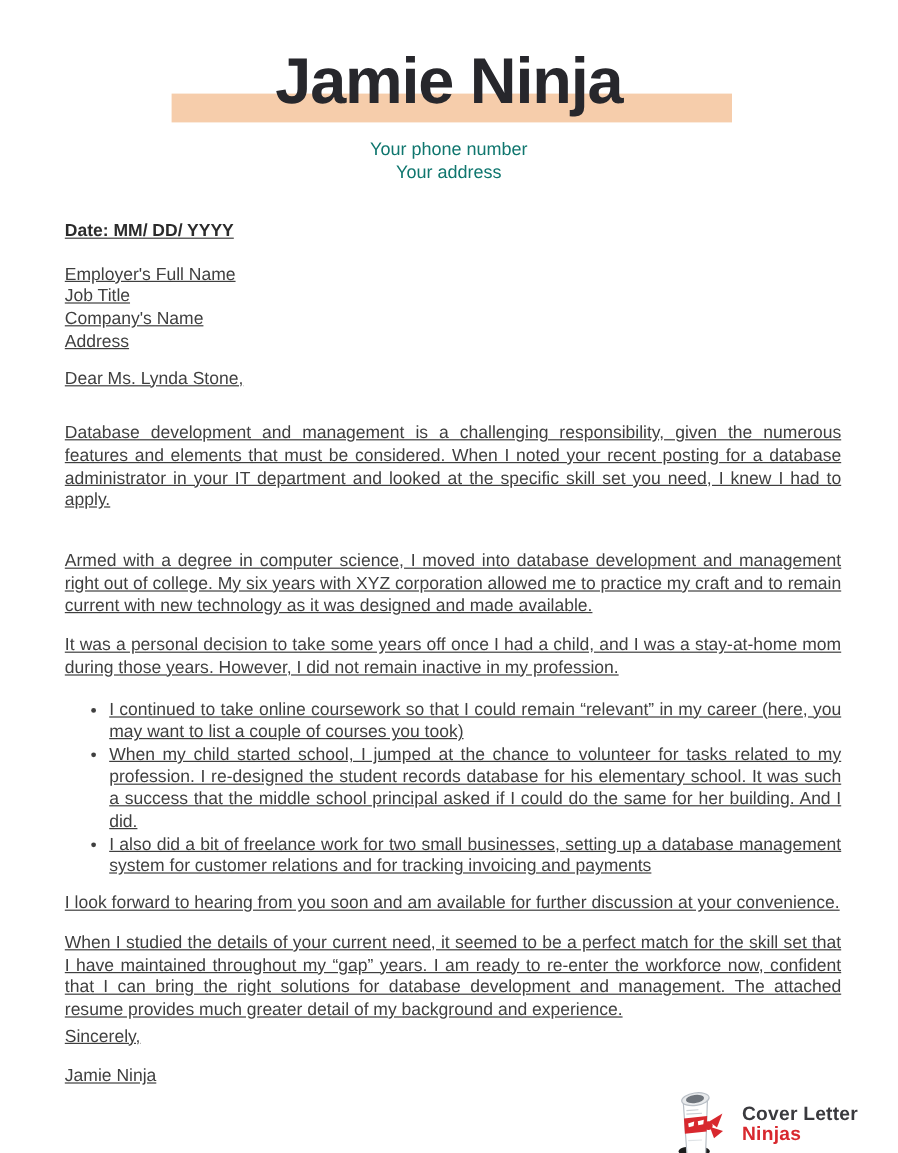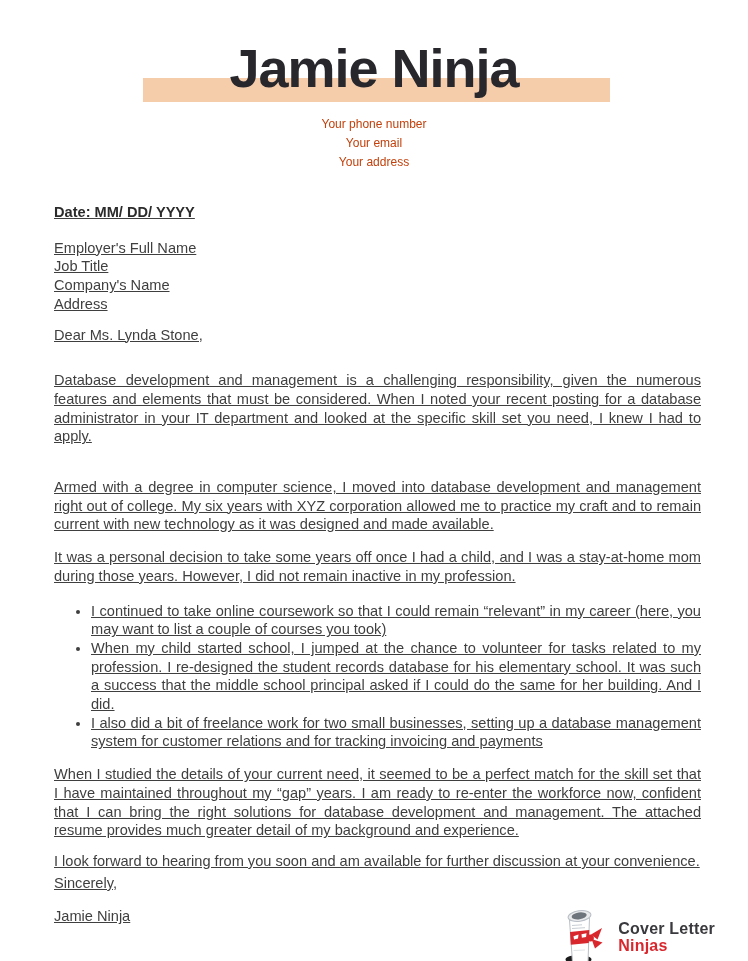--- a/index.html
+++ b/index.html
@@ -32,23 +32,23 @@
     line-height: 54px;
     font-weight: bold;
     letter-spacing: -1px;
     color: #27272c;
     z-index: 1;
   }
 
   
   .contact-block {
     text-align: center;
-    font-size: 12px;
+    font-size: 15px;
     line-height: 19px;
-    color: #c2410c;
+    color: #0f766e;
   }
 
   
   .letter {
     padding: 0 47px 0 54px;
     font-size: 14.6px;
     line-height: 18.7px;
     color: #3f3f3f;
     text-decoration: underline;
   }
@@ -84,21 +84,20 @@
 
 <div class="page">
 
   <div class="header">
     <div class="accent-bar"></div>
     <h1 class="name-title">Jamie Ninja</h1>
   </div>
 
   <div class="contact-block">
     <div>Your phone number</div>
-    <div>Your email</div>
     <div>Your address</div>
   </div>
 
   <div class="letter">
     <div class="date-line">Date: MM/ DD/ YYYY</div>
 
     <div class="recipient-block">
       <div>Employer's Full Name</div>
       <div>Job Title</div>
       <div>Company's Name</div>
@@ -110,22 +109,22 @@
     <p class="para p1">Database development and management is a challenging responsibility, given the numerous features and elements that must be considered. When I noted your recent posting for a database administrator in your IT department and looked at the specific skill set you need, I knew I had to apply.</p>
     <p class="para p2">Armed with a degree in computer science, I moved into database development and management right out of college. My six years with XYZ corporation allowed me to practice my craft and to remain current with new technology as it was designed and made available.</p>
     <p class="para p3">It was a personal decision to take some years off once I had a child, and I was a stay-at-home mom during those years. However, I did not remain inactive in my profession.</p>
 
     <ul class="bullet-list">
       <li>I continued to take online coursework so that I could remain “relevant” in my career (here, you may want to list a couple of courses you took)</li>
       <li>When my child started school, I jumped at the chance to volunteer for tasks related to my profession. I re-designed the student records database for his elementary school. It was such a success that the middle school principal asked if I could do the same for her building. And I did.</li>
       <li>I also did a bit of freelance work for two small businesses, setting up a database management system for customer relations and for tracking invoicing and payments</li>
     </ul>
 
+    <p class="para p5">I look forward to hearing from you soon and am available for further discussion at your convenience.</p>
     <p class="para p4">When I studied the details of your current need, it seemed to be a perfect match for the skill set that I have maintained throughout my “gap” years. I am ready to re-enter the workforce now, confident that I can bring the right solutions for database development and management. The attached resume provides much greater detail of my background and experience.</p>
-    <p class="para p5">I look forward to hearing from you soon and am available for further discussion at your convenience.</p>
 
     <div class="signoff">Sincerely,</div>
     <div class="signature">Jamie Ninja</div>
   </div>
 
   <div class="brand-logo">
     <span>
       <svg width="46" height="58" viewBox="0 0 46 58" xmlns="http://www.w3.org/2000/svg">
 
         <ellipse cx="16.5" cy="51.5" rx="13" ry="4.6" fill="#1c1c1c"></ellipse>

